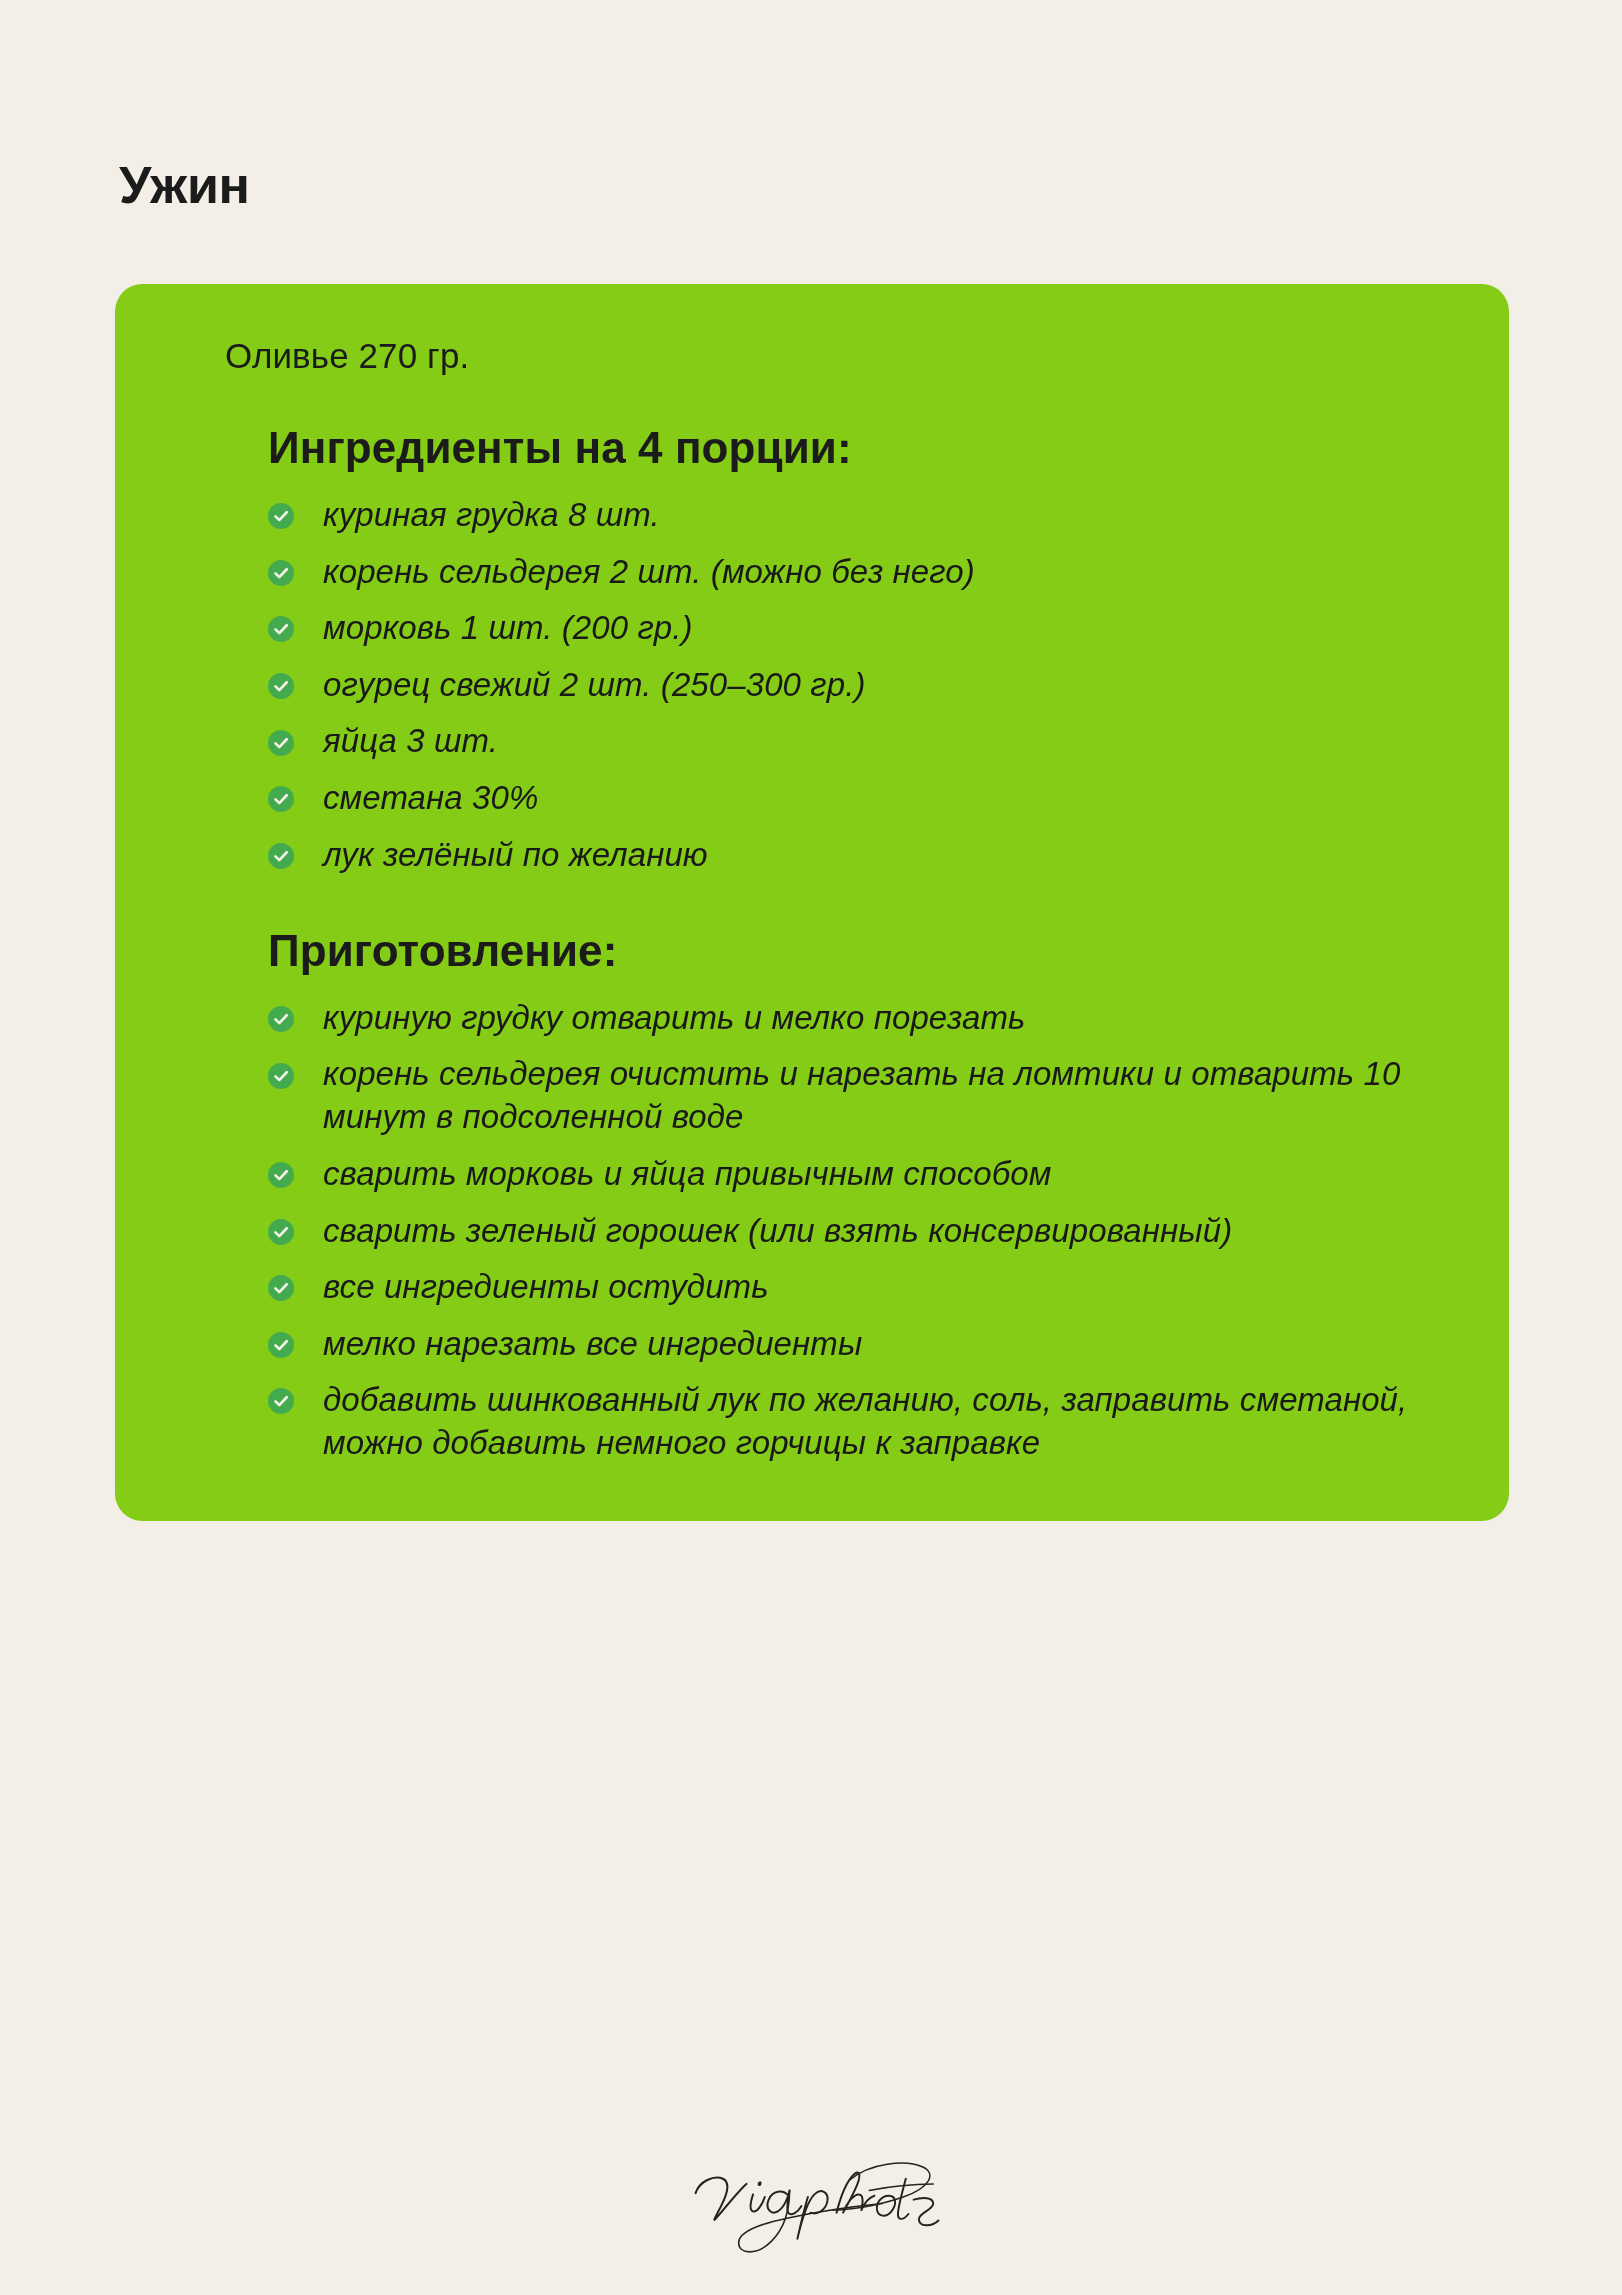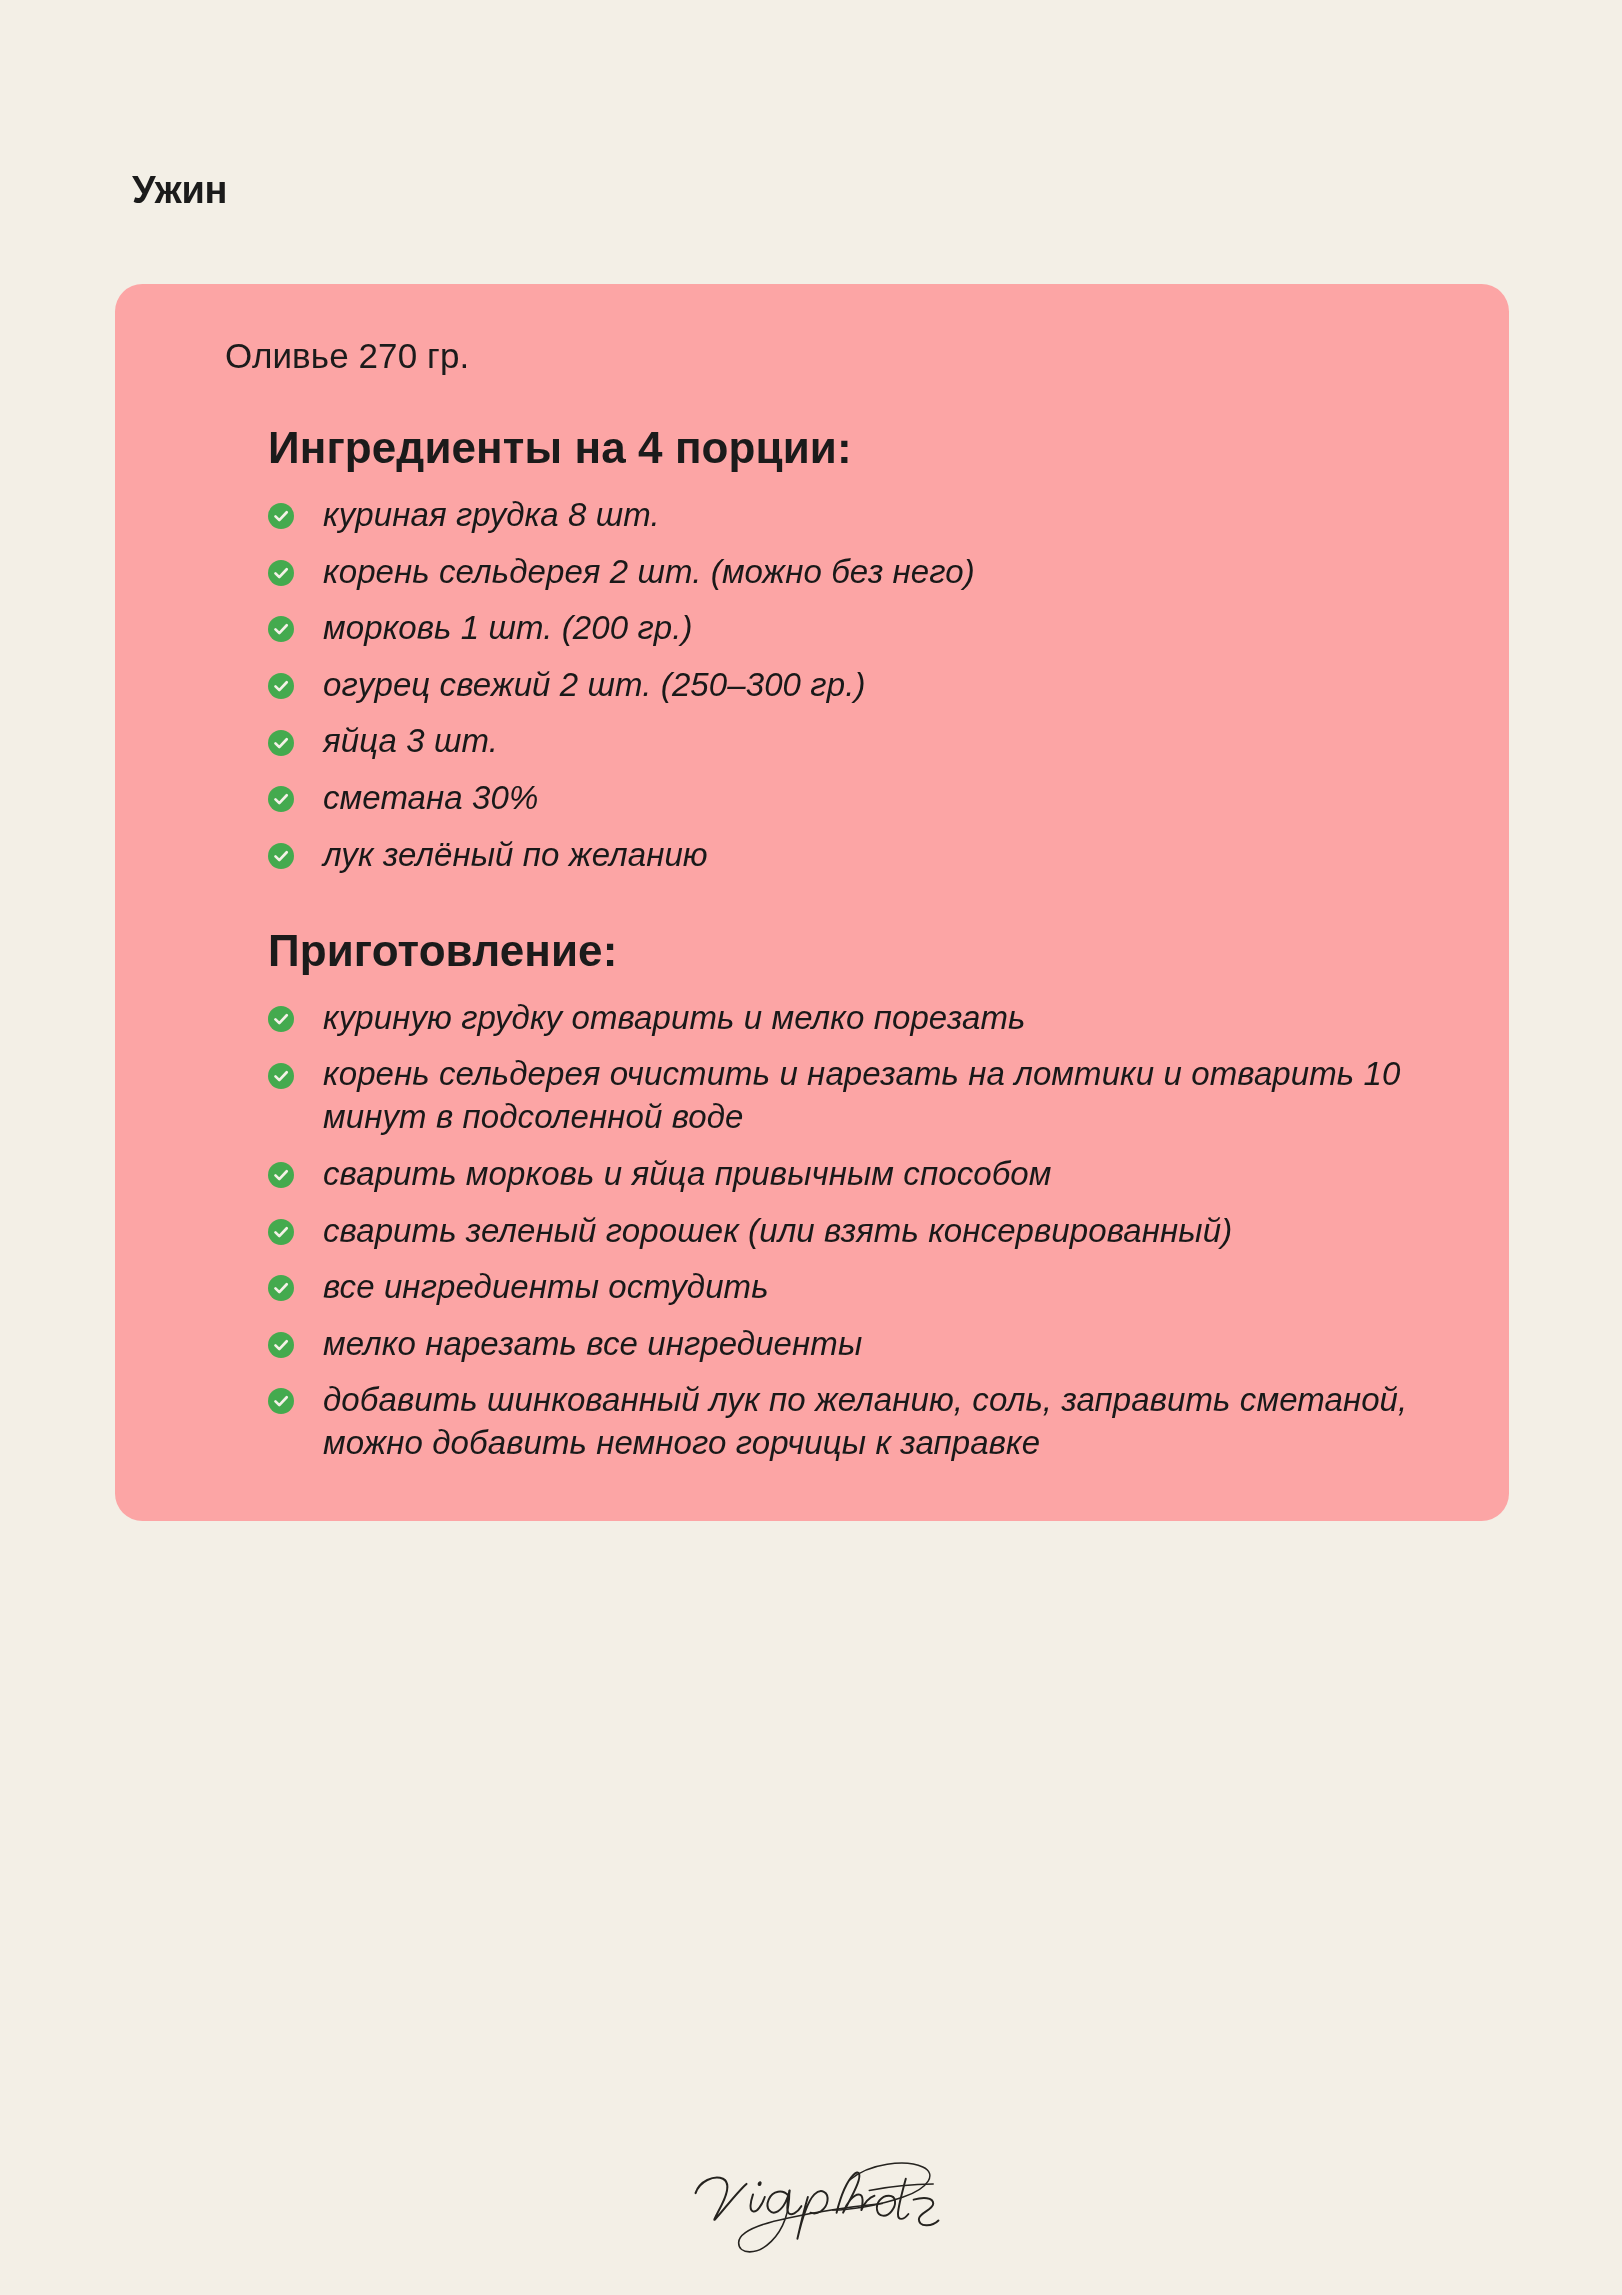--- a/index.html
+++ b/index.html
@@ -22,36 +22,36 @@
     width: 1623px;
     height: 2295px;
     box-sizing: border-box;
   }
 
   
   .page-title {
     position: absolute;
     left: 115px;
     top: 153px;
-    margin: 17px;
-    font-size: 38px;
+    margin: 4px;
+    font-size: 52px;
     line-height: 1.08;
     font-weight: 700;
     letter-spacing: -0.3px;
     color: #1b1b1b;
   }
 
   
   .card {
     position: absolute;
     left: 115px;
     top: 284px;
     width: 1394px;
     box-sizing: border-box;
-    background: #fca5a5;
+    background: #84cc16;
     border-radius: 27.5px;
     padding: 50px 55px 56px 55px;
   }
 
   .dish-name {
     margin: 0 0 44px 55px;
     font-size: 35px;
     line-height: 1.25;
     font-weight: 400;
     color: #1b1b1b;

